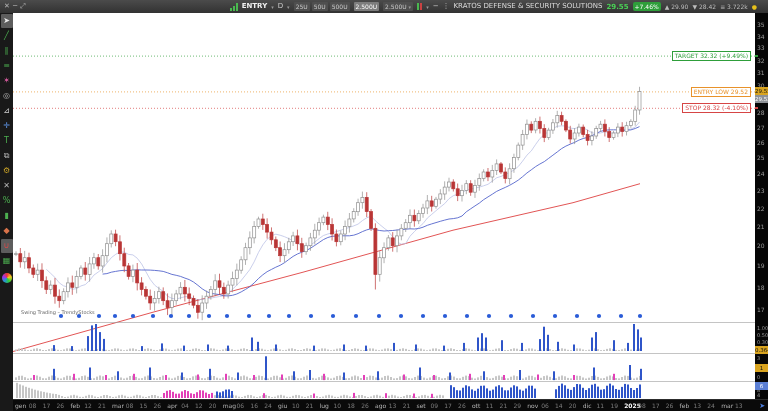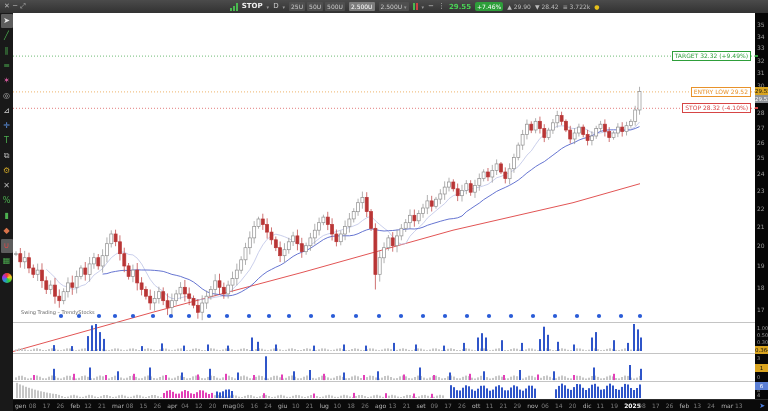--- a/index.html
+++ b/index.html
@@ -62,38 +62,39 @@
     <span class="winctl">
         <span>✕</span>
         <span>─</span>
         <span>⤢</span>
       </span>
     <span class="sigbars">
         <i style="height:3px"></i>
         <i style="height:5px"></i>
         <i style="height:8px"></i>
       </span>
-    <span class="tb sym">STOP</span>
+    <span class="tb sym">ENTRY</span>
     <span class="caret">▾</span>
     <span class="tb">D</span>
     <span class="caret">▾</span>
     <span id="qtywrap" style="display:flex;gap:2px;">
         <span class="qty">25U</span>
         <span class="qty">50U</span>
         <span class="qty">500U</span>
       </span>
     <span class="qty sel">2.500U</span>
     <span class="qty"><span>2.500U</span> <span class="caret">▾</span></span>
     <span class="ctype">
         <i style="background:#49b84f"></i>
         <i style="background:#c94242"></i>
       </span>
     <span class="caret">▾</span>
     <span class="tb">−</span>
     <span class="tb">⋮</span>
+    <span class="tb" style="color:#dcdcdc">KRATOS DEFENSE &amp; SECURITY SOLUTIONS</span>
     <span class="price">29.55</span>
     <span class="badge">+7.46%</span>
     <span class="hlv"><span>▲</span> <span>29.90</span></span>
     <span class="hlv"><span>▼</span> <span>28.42</span></span>
     <span class="hlv"><span>≡</span> <span>3.722k</span></span>
     <span class="alertdot">●</span>
   </div>
 
   <div class="leftbar" id="leftbar">
       <div class="tool sel" style="color: rgb(236, 236, 236);">➤</div>

